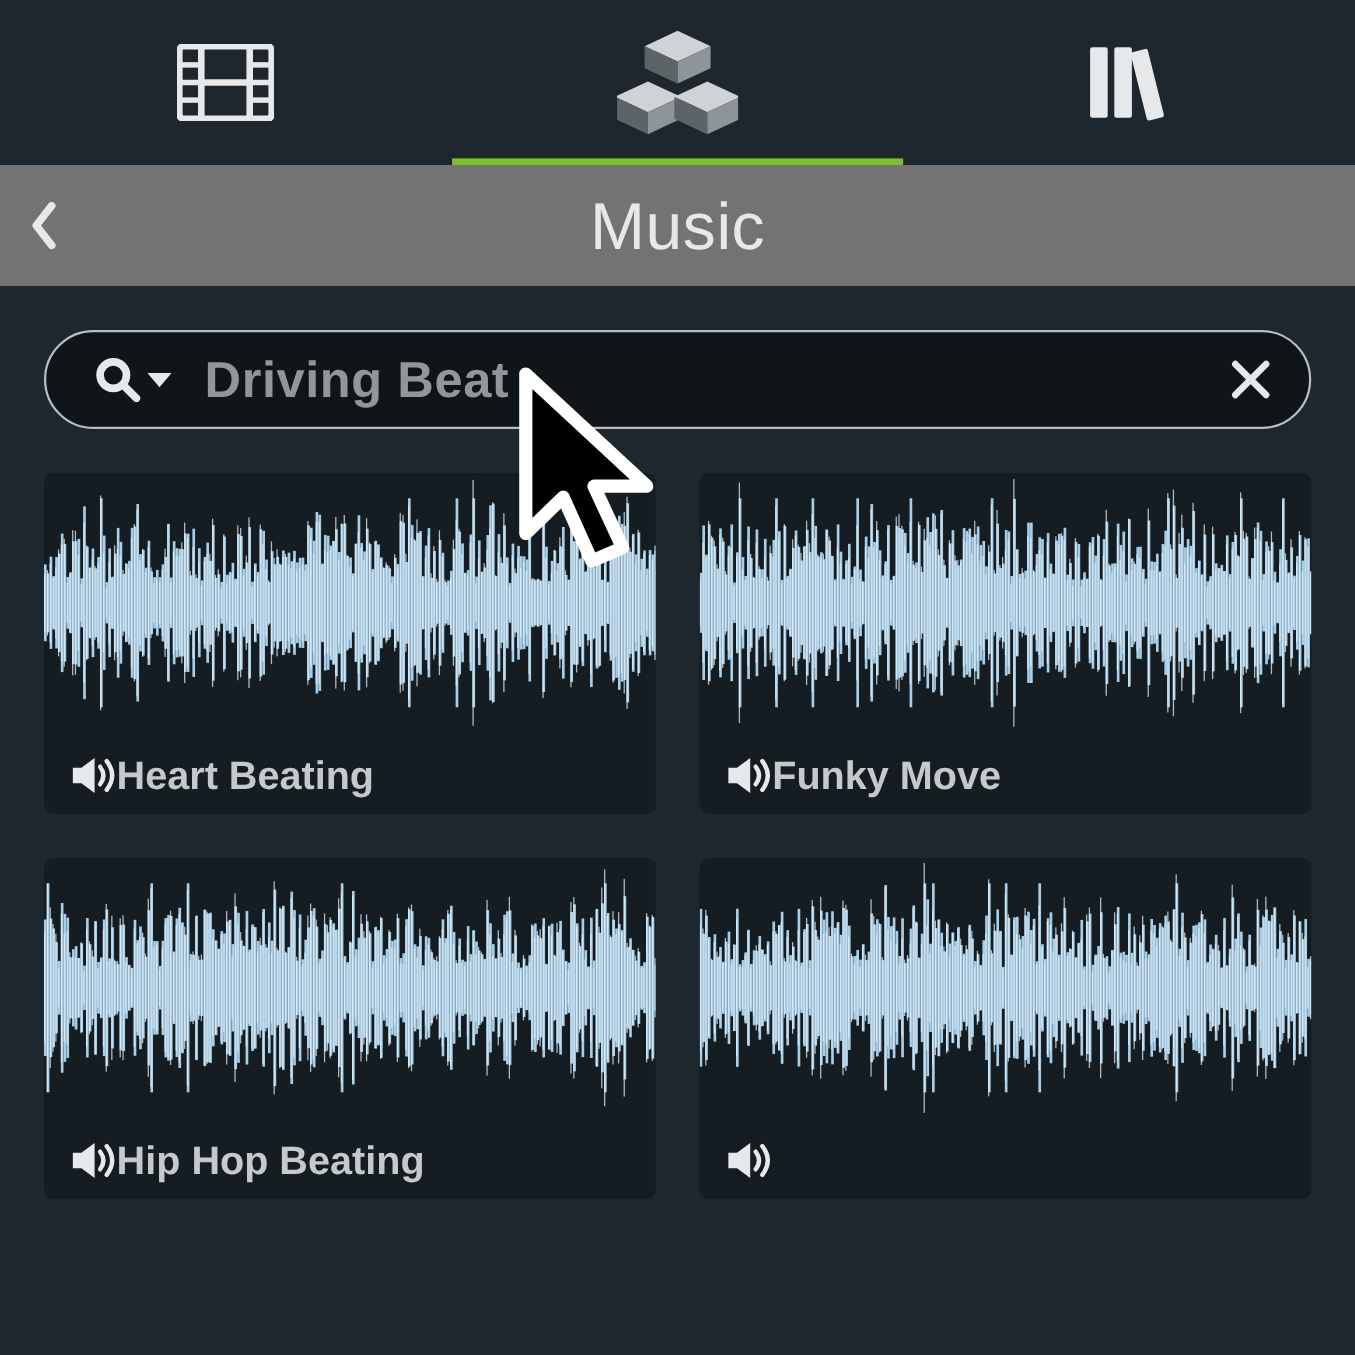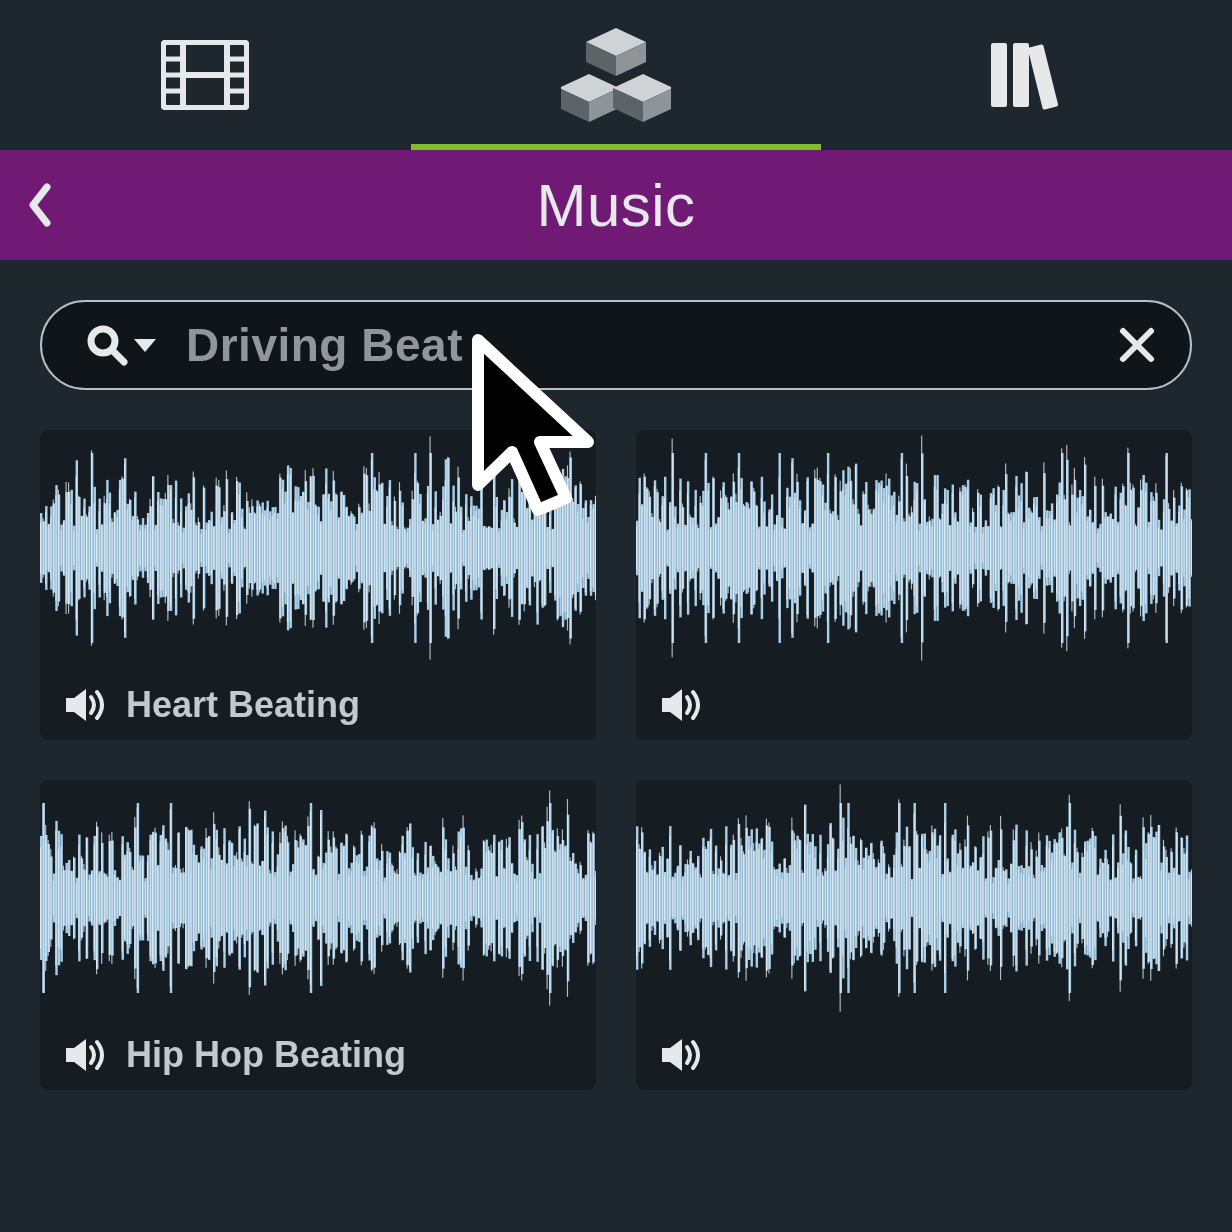--- a/index.html
+++ b/index.html
@@ -32,21 +32,21 @@
     height: 6px;
     background: #7fbf2f;
   }
   .tab svg { display: block; }
 
   
   .titlebar {
     display: flex;
     align-items: center;
     height: 110px;
-    background: #701a75;
+    background: #737373;
     position: relative;
   }
   .back {
     width: 80px;
     height: 100%;
     display: flex;
     align-items: center;
     justify-content: center;
     cursor: pointer;
   }
@@ -120,21 +120,20 @@
     top: 0; left: 0; right: 0;
     height: 250px;
   }
   .card-footer {
     position: absolute;
     left: 0; right: 0; bottom: 0;
     height: 70px;
     display: flex;
     align-items: center;
     padding: 0 26px;
-    gap: 20px;
   }
   .card-title {
     font-size: 36px;
     font-weight: 600;
     color: #c4c9cc;
   }
   .speaker-icon {
     flex-shrink: 0;
   }
 
@@ -1126,20 +1125,21 @@
             <rect x="557.5" y="27.5" width="2.42" height="181.0" fill="#a9cfe8"></rect>
             <rect x="557.5" y="17.5" width="1.15" height="201.1" fill="#e8f2fa" opacity="0.75"></rect>
           </g>
       </svg>
       <div class="card-footer">
         <svg class="speaker-icon" width="40" height="36" viewBox="0 0 40 36">
           <polygon points="0,11 8,11 20,2 20,34 8,25 0,25" fill="#e6e8ea"></polygon>
           <path d="M25 10 Q31 18 25 26" fill="none" stroke="#e6e8ea" stroke-width="4" stroke-linecap="round"></path>
           <path d="M31 5 Q41 18 31 31" fill="none" stroke="#e6e8ea" stroke-width="4" stroke-linecap="round"></path>
         </svg>
+        <div class="card-title">Funky Move</div>
       </div>
     </div>
 
     <div class="card">
       <svg class="wave" viewBox="0 0 560 250" preserveAspectRatio="none">
         <g class="wavebars">
             <rect x="0.0" y="55.9" width="2.42" height="124.1" fill="#a9cfe8"></rect>
             <rect x="0.0" y="67.5" width="1.15" height="100.9" fill="#e8f2fa" opacity="0.75"></rect>
             <rect x="2.5" y="23.0" width="2.42" height="190.0" fill="#a9cfe8"></rect>
             <rect x="2.5" y="23.2" width="1.15" height="189.6" fill="#e8f2fa" opacity="0.75"></rect>

